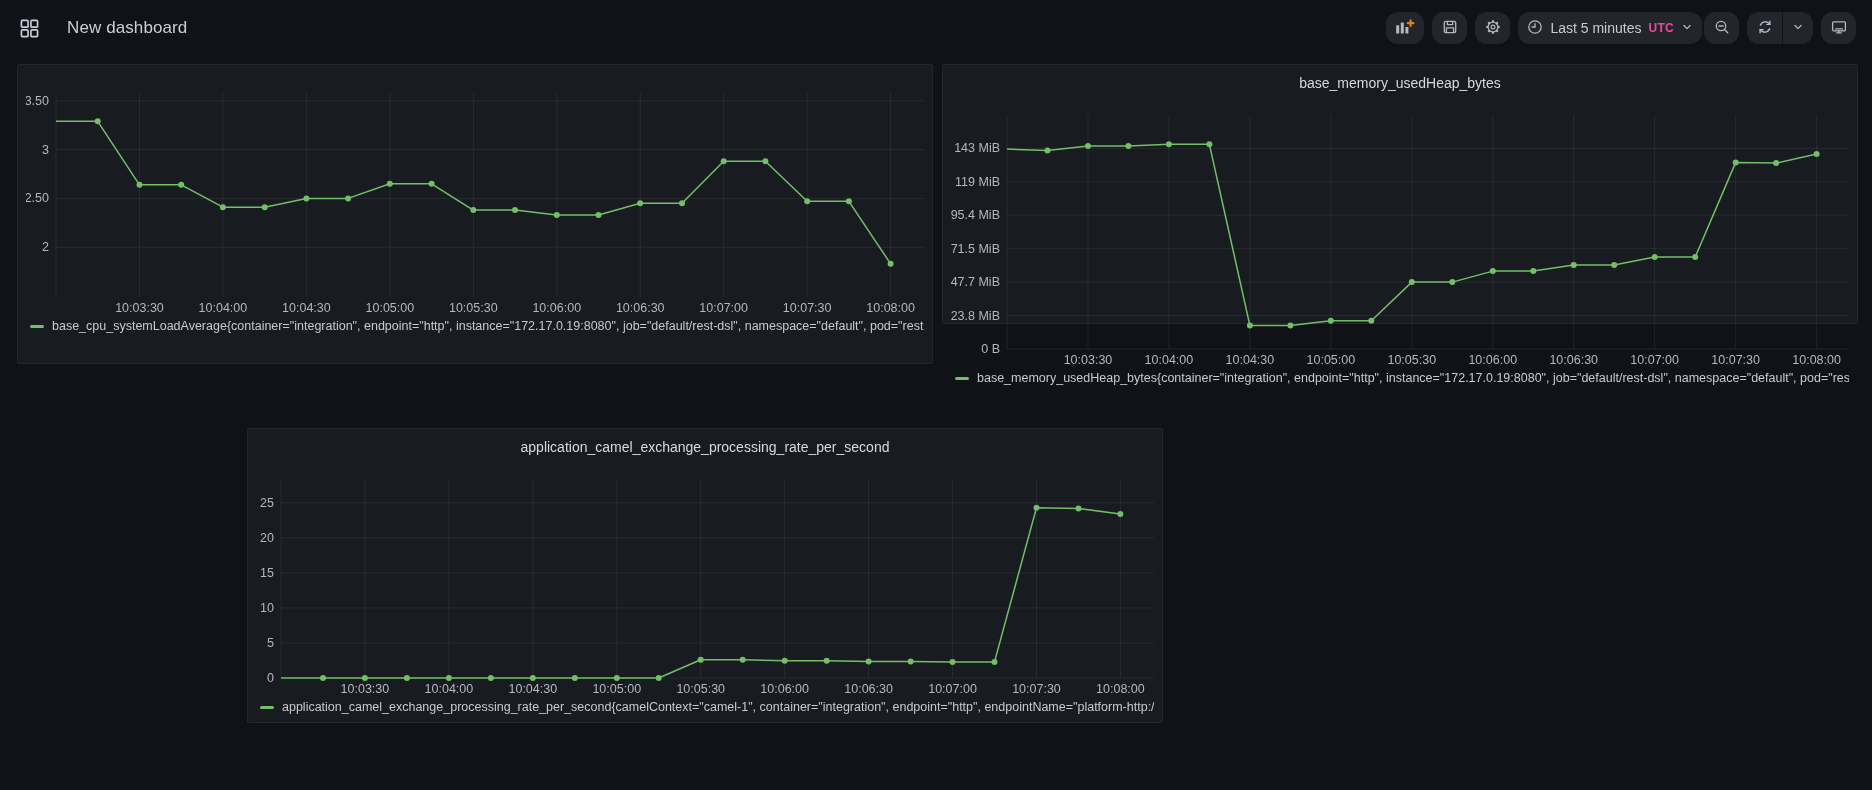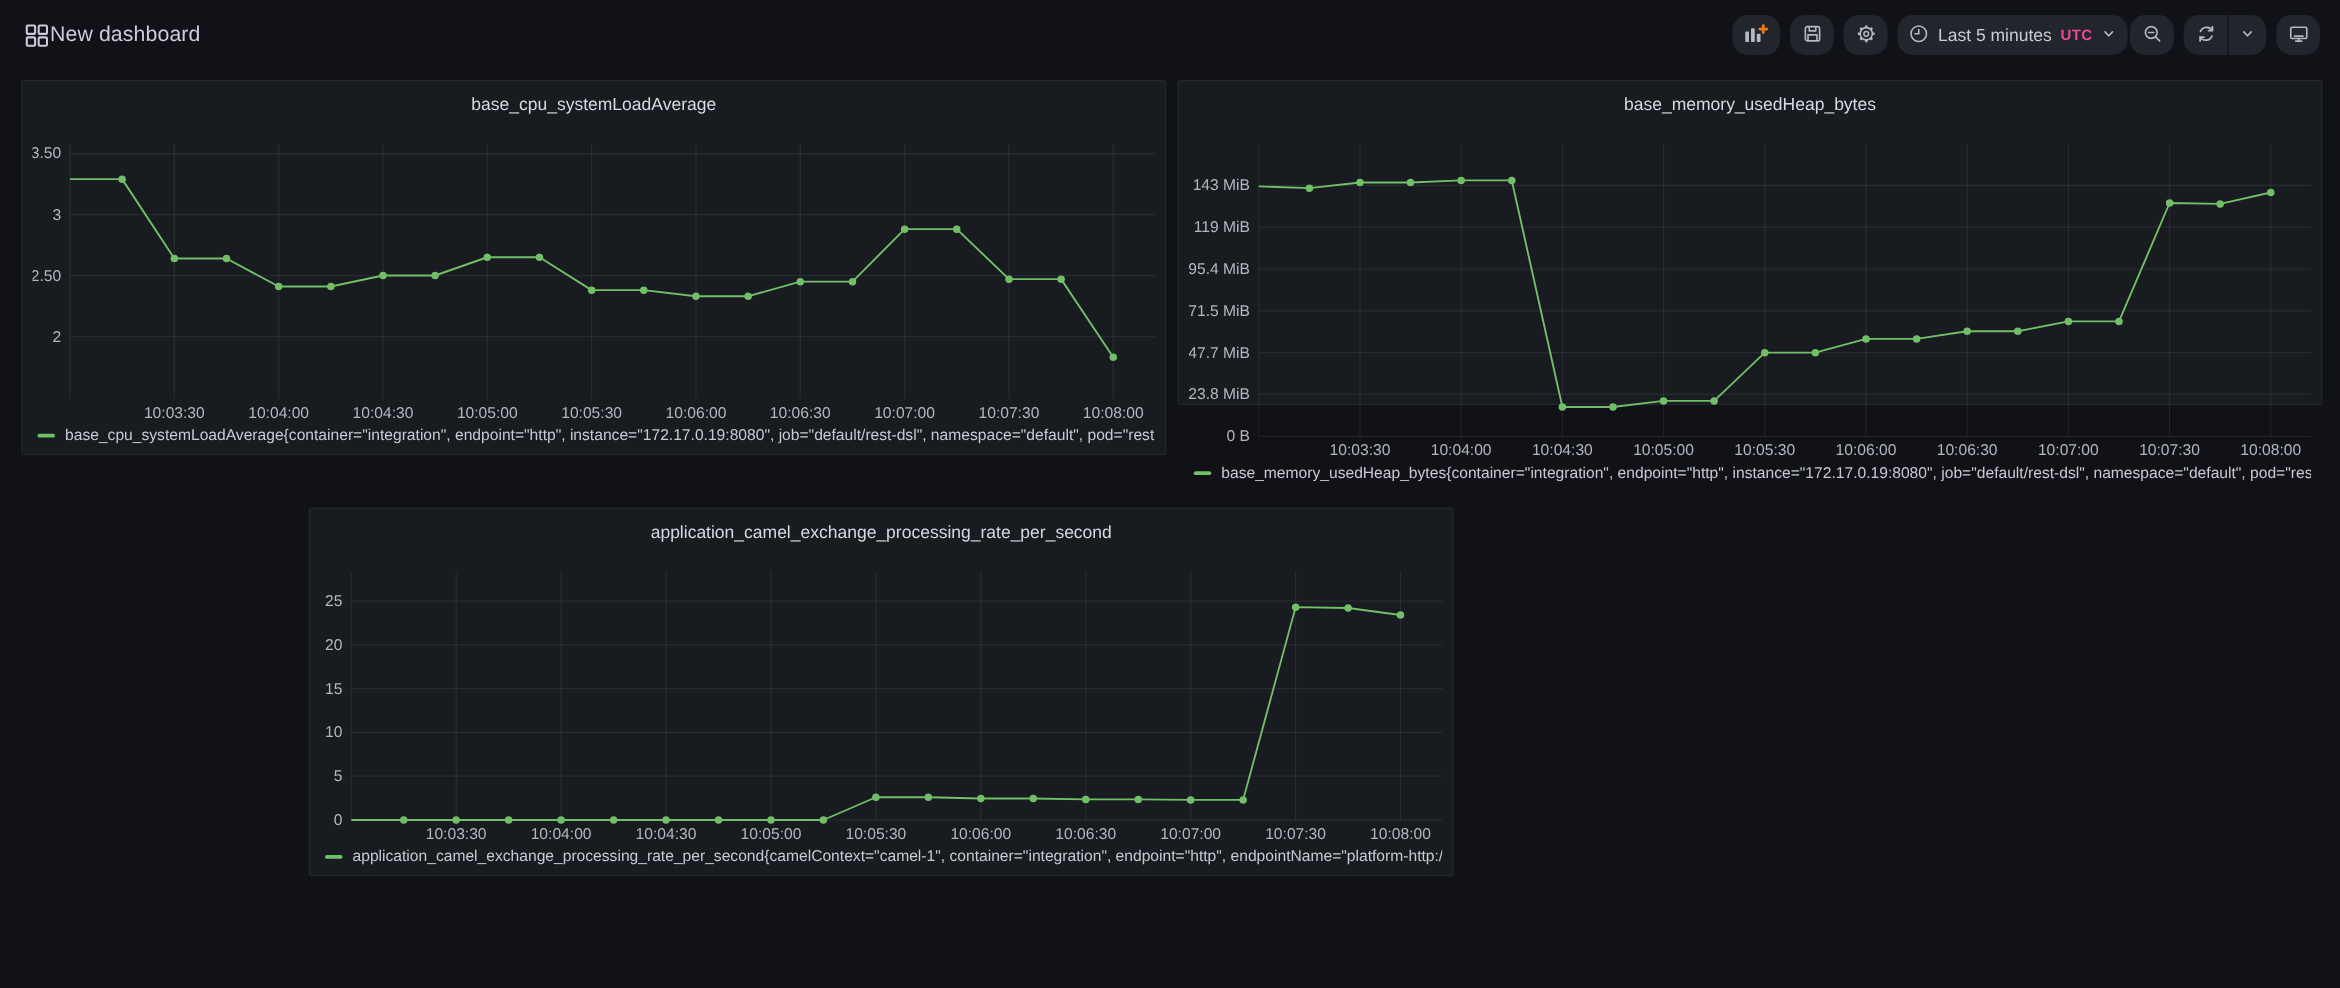--- a/index.html
+++ b/index.html
@@ -7,21 +7,21 @@
     width:1872px;height:790px;position:relative;overflow:hidden;
     background:#111217;
     font-family:"Liberation Sans","DejaVu Sans",sans-serif;
   }
   
   .header{
     position:absolute;left:0;top:0;width:100%;height:56px;
     display:flex;align-items:center;justify-content:space-between;
     padding:0 16px 0 20px;box-sizing:border-box;
   }
-  .h-left{display:flex;align-items:center;gap:1px}
+  .h-left{display:flex;align-items:center;gap:28px}
   .nav-icon{color:#ccccdc;display:flex;align-items:center;cursor:pointer}
   .page-title{color:#ccccdc;font-size:17px;font-weight:500;letter-spacing:.1px}
   .toolbar{display:flex;align-items:center;gap:8px}
   .tb-group{display:flex;gap:2px}
   .tb-pair{display:flex;gap:1px}
   .tb-btn{
     height:32px;min-width:35px;padding:0 9px;box-sizing:border-box;
     background:#22252b;border:none;border-radius:12px;
     display:flex;align-items:center;justify-content:center;gap:7px;
     color:#b4b8bf;cursor:pointer;
@@ -165,21 +165,20 @@
           <line x1="4.6" y1="9.9" x2="11.4" y2="9.9"></line>
           <line x1="8" y1="11.8" x2="8" y2="13.6"></line>
           <line x1="5.6" y1="13.9" x2="10.4" y2="13.9"></line>
         </svg>
       </span>
     </button>
   </div>
 </div>
 
 <section class="panel" id="panel-0" style="left:17px;top:64px;width:916px;height:300px">
-  <div class="panel-title">base_cpu_systemLoadAverage</div>
   <svg class="chart-svg" width="900" height="244">
       <g>
         <line x1="30" x2="898" y1="174.2200956937799" y2="174.2200956937799" class="grid"></line>
         <line x1="30" x2="898" y1="125.41626794258374" y2="125.41626794258374" class="grid"></line>
         <line x1="30" x2="898" y1="76.61244019138758" y2="76.61244019138758" class="grid"></line>
         <line x1="30" x2="898" y1="27.808612440191396" y2="27.808612440191396" class="grid"></line>
         <line x1="30" x2="30" y1="20" y2="224" class="grid"></line>
         <line x1="113.46153846153847" x2="113.46153846153847" y1="20" y2="224" class="grid"></line>
         <line x1="196.92307692307693" x2="196.92307692307693" y1="20" y2="224" class="grid"></line>
         <line x1="280.38461538461536" x2="280.38461538461536" y1="20" y2="224" class="grid"></line>
@@ -302,21 +301,21 @@
       <circle cx="784.7" cy="67.4" r="3" fill="#73bf69"></circle>
       <circle cx="825.1" cy="68.1" r="3" fill="#73bf69"></circle>
       <circle cx="865.6" cy="59.0" r="3" fill="#73bf69"></circle>
     </svg>
   <div class="legend">
     <span class="legend-dash" style="background: rgb(115, 191, 105);"></span>
     <span class="legend-text">base_memory_usedHeap_bytes{container="integration", endpoint="http", instance="172.17.0.19:8080", job="default/rest-dsl", namespace="default", pod="rest-</span>
   </div>
 </section>
 
-<section class="panel" id="panel-2" style="left:247px;top:406px;width:916px;height:295px">
+<section class="panel" id="panel-2" style="left:247px;top:428px;width:916px;height:295px">
   <div class="panel-title">application_camel_exchange_processing_rate_per_second</div>
   <svg class="chart-svg" width="900" height="239">
       <g>
         <line x1="25" x2="898" y1="219" y2="219" class="grid"></line>
         <line x1="25" x2="898" y1="183.96478873239437" y2="183.96478873239437" class="grid"></line>
         <line x1="25" x2="898" y1="148.92957746478874" y2="148.92957746478874" class="grid"></line>
         <line x1="25" x2="898" y1="113.89436619718309" y2="113.89436619718309" class="grid"></line>
         <line x1="25" x2="898" y1="78.85915492957744" y2="78.85915492957744" class="grid"></line>
         <line x1="25" x2="898" y1="43.823943661971825" y2="43.823943661971825" class="grid"></line>
         <line x1="25" x2="25" y1="20" y2="219" class="grid"></line>

